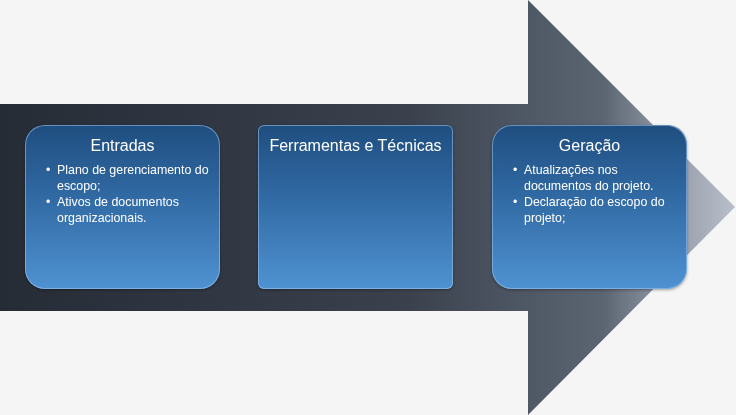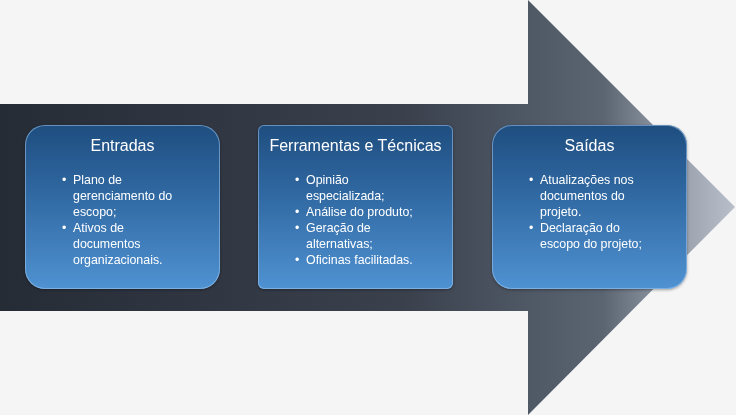--- a/index.html
+++ b/index.html
@@ -12,21 +12,21 @@
   .box {
     position: absolute; top: 125px; width: 195px; height: 164px;
     border-radius: 20px;
     background: linear-gradient(to bottom, #1f4e80 0%, #2f67a0 40%, #4f92d2 100%);
     box-shadow: inset 0 0 0 1px rgba(160,200,240,0.55), 0 1px 3px rgba(0,0,0,0.35);
     color: #ffffff; box-sizing: border-box; padding: 11px 10px 0 10px;
   }
   .box-title {
     text-align: center; font-size: 16px; line-height: 20px; margin-bottom: 6px;
   }
-  .box ul { margin: 16px; padding: 0 0 0 12px; list-style: none; }
+  .box ul { margin: 0; padding: 0 0 0 12px; list-style: none; }
   .box li {
     position: relative; font-size: 12.4px; line-height: 16px; padding-left: 10px;
   }
   .box li::before {
     content: "•"; position: absolute; left: -1px; top: 0;
   }
   #box-inputs { left: 25px; }
   #box-tools { left: 258px; border-radius: 6px; }
   #box-outputs { left: 492px; }
 </style>
@@ -50,27 +50,21 @@
 <div class="box" id="box-inputs">
   <div class="box-title">Entradas</div>
   <ul>
     <li>Plano de gerenciamento do escopo;</li>
     <li>Ativos de documentos organizacionais.</li>
   </ul>
 </div>
 
 <div class="box" id="box-tools">
   <div class="box-title">Ferramentas e Técnicas</div>
-  <ul>
-    <li>Opinião especializada;</li>
-    <li>Análise do produto;</li>
-    <li>Geração de alternativas;</li>
-    <li>Oficinas facilitadas.</li>
-  </ul>
 </div>
 
 <div class="box" id="box-outputs">
-  <div class="box-title">Saídas</div>
+  <div class="box-title">Geração</div>
   <ul>
     <li>Atualizações nos documentos do projeto.</li>
     <li>Declaração do escopo do projeto;</li>
   </ul>
 </div>
 
 </body></html>

